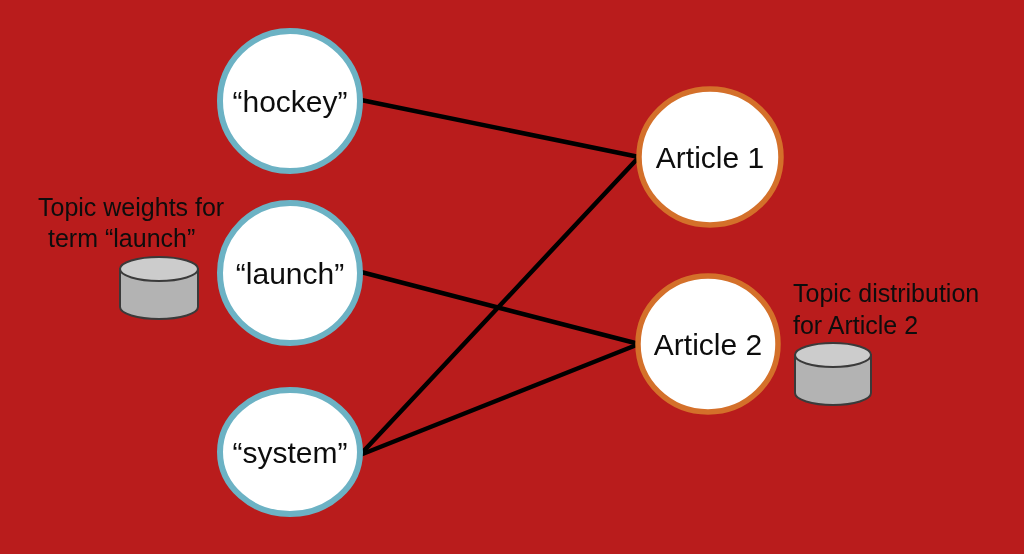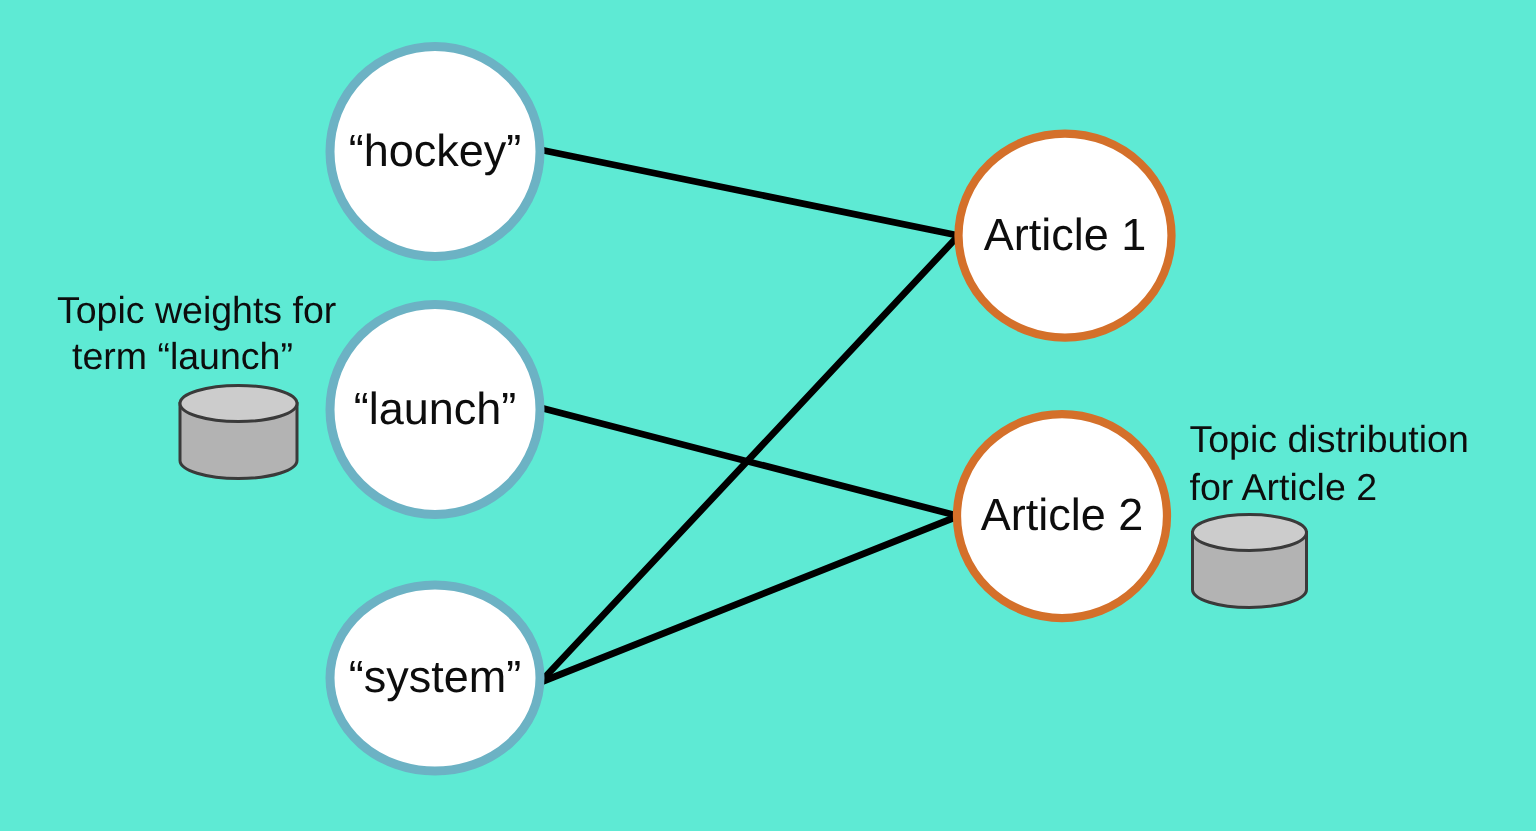--- a/index.html
+++ b/index.html
@@ -8,21 +8,21 @@
     padding: 0;
     background: #ffffff;
   }
   body {
     font-family: "Liberation Sans", sans-serif;
   }
   #stage {
     position: relative;
     width: 1024px;
     height: 554px;
-    background: #5eead4;
+    background: #b91c1c;
     overflow: hidden;
   }
   #diagram-svg {
     position: absolute;
     left: 0;
     top: 0;
     width: 1024px;
     height: 554px;
   }
   .node-label {

